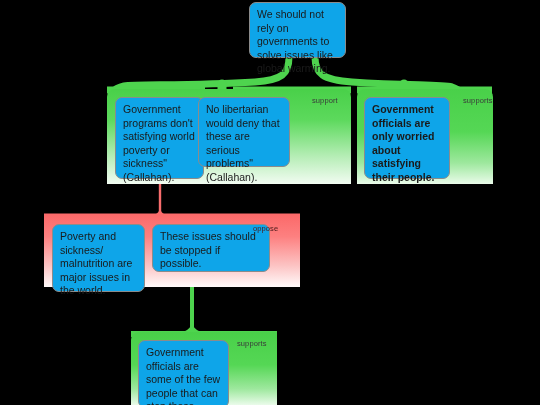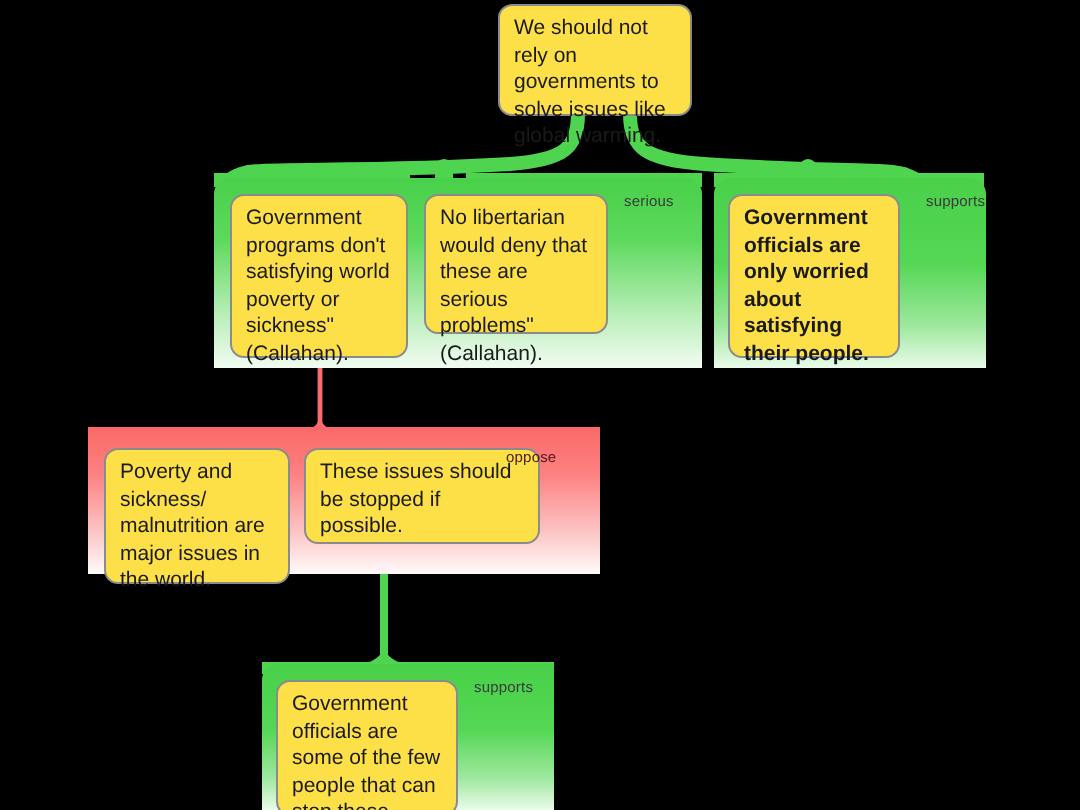--- a/index.html
+++ b/index.html
@@ -1,21 +1,21 @@
 <!DOCTYPE html>
 <html><head>
 <meta charset="utf-8">
 <style>
   html,body{margin:0;padding:0;background:#000;}
   body{width:540px;height:405px;position:relative;overflow:hidden;
        font-family:"Liberation Sans","DejaVu Sans",sans-serif;}
   .stage{position:absolute;inset:0;width:540px;height:405px;background:#000;}
 
   
-  .box{position:absolute;background:#fde047;border:1px solid #8b8b8b;border-radius:7px;
+  .box{position:absolute;background:#0ea5e9;border:1px solid #8b8b8b;border-radius:7px;
        box-sizing:border-box;color:#1a1a1a;font-size:10.5px;line-height:13.6px;
        padding:5px 7px 4px 7px;z-index:6;}
 
   
   .panel{position:absolute;box-sizing:border-box;z-index:3;}
   .panel-green{background:linear-gradient(to bottom,#49d049 0%,#5cd95c 32%,#b8eeb8 72%,#f2fcf2 100%);}
   .panel-green-flat{background:linear-gradient(to bottom,#49d049 0%,#55d755 45%,#9ee89e 78%,#eafbea 100%);}
   .panel-red{background:linear-gradient(to bottom,#fb6a6a 0%,#fd8080 30%,#fcc3c3 70%,#fffafa 100%);}
 
   .panel-label{position:absolute;font-size:7.5px;line-height:9px;color:#3a3a3a;z-index:7;
@@ -43,25 +43,25 @@
       <path d="M222 91 L222 84" stroke="#4ed44e" stroke-width="9" fill="none" stroke-linecap="round"></path>
 
       <path d="M357 90 L492 90" stroke="#4ed44e" stroke-width="7" fill="none" stroke-linecap="butt"></path>
       <path d="M404 90 L404 84" stroke="#4ed44e" stroke-width="9" fill="none" stroke-linecap="round"></path>
     </svg>
   </div>
 
   <div class="box" style="left:249px;top:2px;width:97px;height:56px;">We should not rely on governments to solve issues like global warming.</div>
 
   <div class="panel panel-green" style="left:107px;top:89px;width:244px;height:95px;border-radius:8px 8px 0 0;"></div>
-  <div class="panel-label" style="left:312px;top:96px;">serious</div>
+  <div class="panel-label" style="left:312px;top:96px;">support</div>
 
   <div class="box" style="left:115px;top:97px;width:89px;height:82px;">Government programs don't satisfying world poverty or sickness" (Callahan).</div>
 
-  <div class="box" style="left:212px;top:97px;width:92px;height:70px;">No libertarian would deny that these are serious problems" (Callahan).</div>
+  <div class="box" style="left:198px;top:97px;width:92px;height:70px;">No libertarian would deny that these are serious problems" (Callahan).</div>
 
   <div class="panel panel-green-flat" style="left:357px;top:89px;width:136px;height:95px;border-radius:8px 8px 0 0;"></div>
   <div class="panel-label" style="left:463px;top:96px;">supports</div>
 
   <div class="box" style="left:364px;top:97px;width:86px;height:82px;font-weight:bold;">Government officials are only worried about satisfying their people.</div>
 
   <div class="conn" style="left:0;top:0;width:540px;height:405px;">
     <svg width="540" height="405" viewBox="0 0 540 405" fill="none" xmlns="http://www.w3.org/2000/svg">
       <path d="M160 184 L160 213" stroke="#f86c6c" stroke-width="2.4" fill="none"></path>
       <path d="M160 207 C160 213, 155 215, 150 216 L170 216 C165 215, 160 213, 160 207 Z" fill="#f86c6c"></path>

